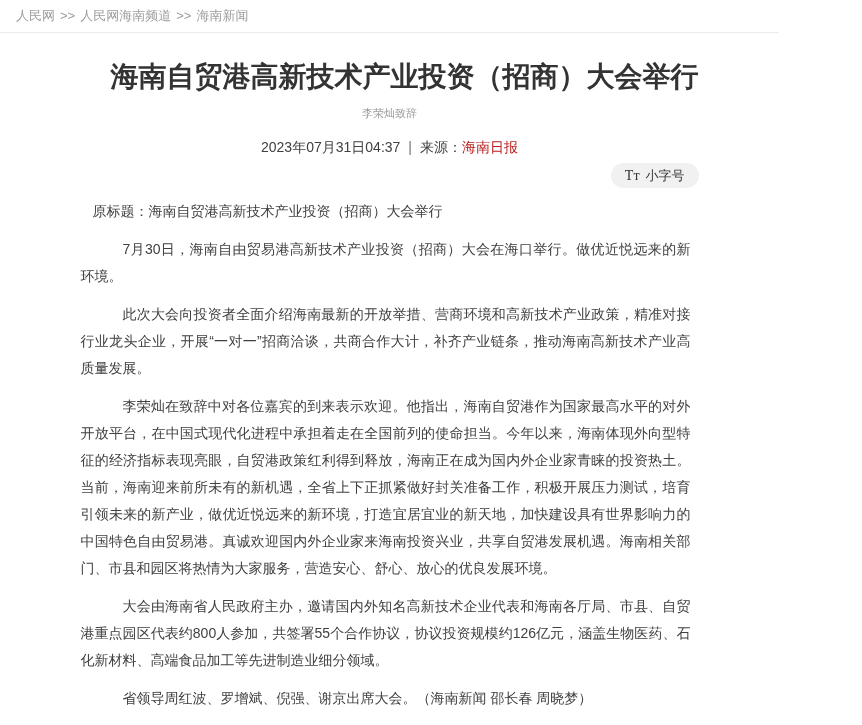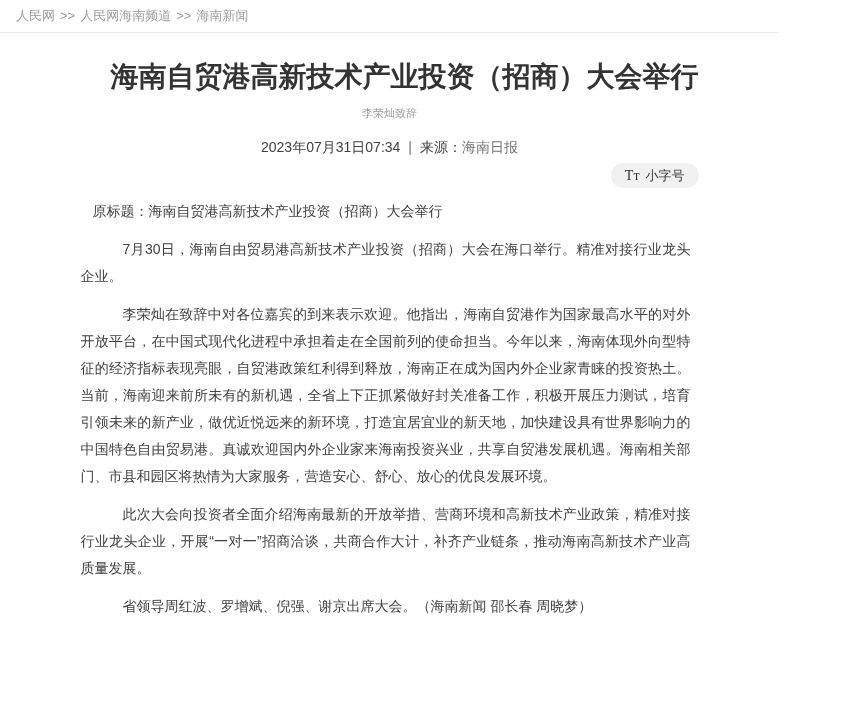--- a/index.html
+++ b/index.html
@@ -50,21 +50,21 @@
     text-align: center;
     font-size: 11px;
     color: #999999;
   }
   .meta {
     margin-top: 18px;
     text-align: center;
     font-size: 14px;
     color: #404040;
   }
-  .meta a { color: #737373; text-decoration: none; cursor: pointer; }
+  .meta a { color: #b91c1c; text-decoration: none; cursor: pointer; }
   .meta-sep { margin: 0 8px; color: #707070; }
 
   .toolbar {
     display: flex;
     justify-content: flex-end;
     margin-top: 6px;
   }
   .font-size-pill {
     display: inline-flex;
     align-items: center;
@@ -109,32 +109,33 @@
     <a>人民网</a><span class="bc-sep">&gt;&gt;</span><a>人民网海南频道</a><span class="bc-sep">&gt;&gt;</span><a>海南新闻</a>
   </div>
 
   <div class="content">
 
     <h1 class="article-title">海南自贸港高新技术产业投资（招商）大会举行</h1>
 
     <div class="subtitle">李荣灿致辞</div>
 
     <div class="meta">
-      <span>2023年07月31日07:34</span><span class="meta-sep">|</span><span>来源：</span><a>海南日报</a>
+      <span>2023年07月31日04:37</span><span class="meta-sep">|</span><span>来源：</span><a>海南日报</a>
     </div>
 
     <div class="toolbar">
       <button class="font-size-pill">
         <span class="tt-icon">Tᴛ</span>
         <span>小字号</span>
       </button>
     </div>
 
     <div class="article-body">
       <p class="orig-title">原标题：海南自贸港高新技术产业投资（招商）大会举行</p>
-      <p>7月30日，海南自由贸易港高新技术产业投资（招商）大会在海口举行。精准对接行业龙头企业。</p>
+      <p>7月30日，海南自由贸易港高新技术产业投资（招商）大会在海口举行。做优近悦远来的新环境。</p>
+      <p>此次大会向投资者全面介绍海南最新的开放举措、营商环境和高新技术产业政策，精准对接行业龙头企业，开展“一对一”招商洽谈，共商合作大计，补齐产业链条，推动海南高新技术产业高质量发展。</p>
       <p>李荣灿在致辞中对各位嘉宾的到来表示欢迎。他指出，海南自贸港作为国家最高水平的对外开放平台，在中国式现代化进程中承担着走在全国前列的使命担当。今年以来，海南体现外向型特征的经济指标表现亮眼，自贸港政策红利得到释放，海南正在成为国内外企业家青睐的投资热土。当前，海南迎来前所未有的新机遇，全省上下正抓紧做好封关准备工作，积极开展压力测试，培育引领未来的新产业，做优近悦远来的新环境，打造宜居宜业的新天地，加快建设具有世界影响力的中国特色自由贸易港。真诚欢迎国内外企业家来海南投资兴业，共享自贸港发展机遇。海南相关部门、市县和园区将热情为大家服务，营造安心、舒心、放心的优良发展环境。</p>
-      <p>此次大会向投资者全面介绍海南最新的开放举措、营商环境和高新技术产业政策，精准对接行业龙头企业，开展“一对一”招商洽谈，共商合作大计，补齐产业链条，推动海南高新技术产业高质量发展。</p>
+      <p>大会由海南省人民政府主办，邀请国内外知名高新技术企业代表和海南各厅局、市县、自贸港重点园区代表约800人参加，共签署55个合作协议，协议投资规模约126亿元，涵盖生物医药、石化新材料、高端食品加工等先进制造业细分领域。</p>
       <p>省领导周红波、罗增斌、倪强、谢京出席大会。（海南新闻 邵长春 周晓梦）</p>
     </div>
 
   </div>
 </div>
 
 </body></html>

